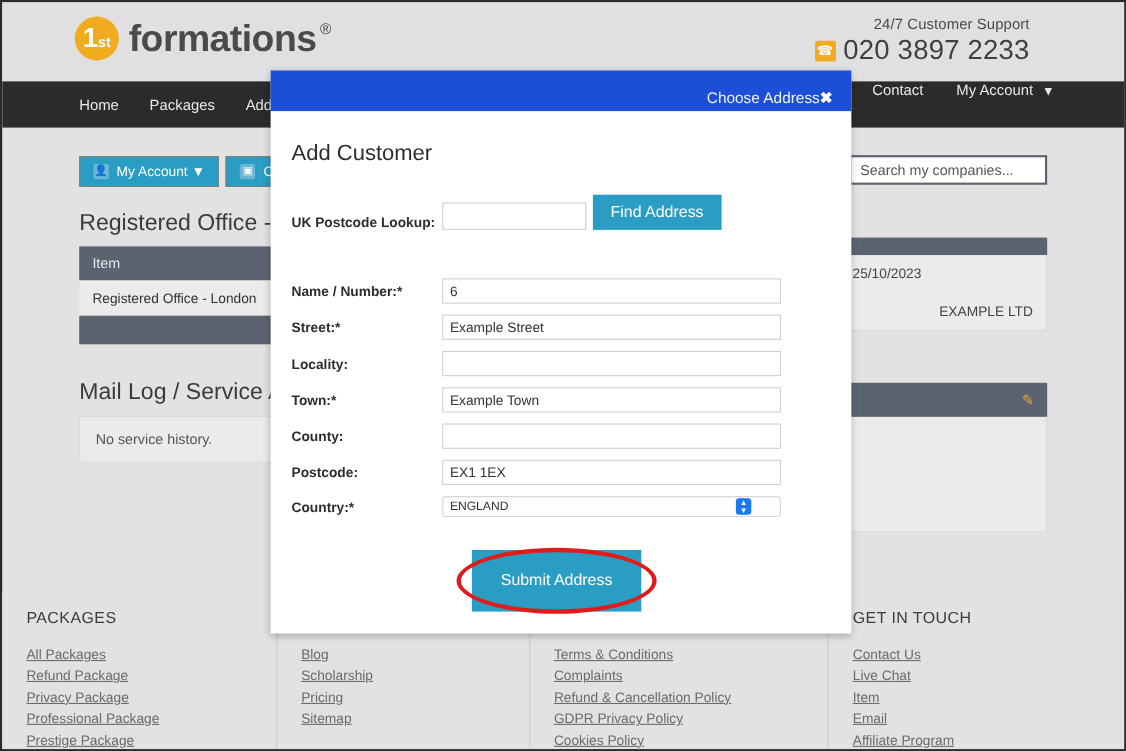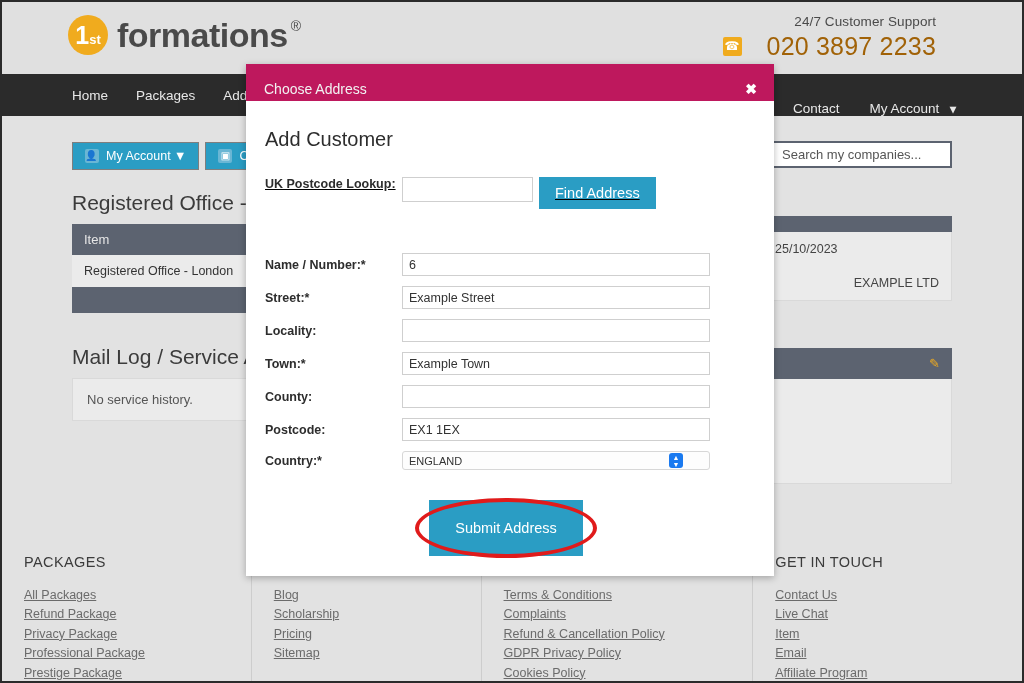--- a/index.html
+++ b/index.html
@@ -45,29 +45,29 @@
   .support {
     position: absolute; right: 86px; top: 12px; text-align: right;
   }
   .support-label { font-size: 13.5px; color: #4a4a4a; letter-spacing: .1px; }
   .support-row { display: flex; align-items: center; justify-content: flex-end; margin-top: 3px; }
   .phone-icon {
     width: 19px; height: 19px; background: #f0ab1e; color: #fff;
     border-radius: 2px; font-size: 12px; line-height: 19px; text-align: center;
     margin-right: 7px;
   }
-  .support-phone { font-size: 25px; color: #a16207; letter-spacing: .2px; margin-left: 18px; }
+  .support-phone { font-size: 25px; color: #404040; letter-spacing: .2px; }
 
   
   .navbar {
     position: absolute; left: 0; top: 72px; right: 0; height: 42px;
     background: #2b2b2b;
   }
   .nav-left { position: absolute; left: 70px; top: 0; display: flex; height: 42px; align-items: center; }
-  .nav-right { position: absolute; right: 66px; top: 0; display: flex; height: 42px; align-items: flex-end; }
+  .nav-right { position: absolute; right: 66px; top: 0; display: flex; height: 42px; align-items: flex-start; }
   .nav-item {
     color: #e8e8e8; font-size: 13.5px; margin-right: 28px; white-space: nowrap;
   }
   .nav-right .nav-item { margin-right: 0; margin-left: 30px; }
   .caret-down { display: inline-block; margin-left: 7px; font-size: 12px; font-weight: bold; }
 
   
   .page { position: absolute; left: 0; top: 114px; right: 0; bottom: 0; }
 
   .acct-row { position: absolute; left: 70px; top: 26px; display: flex; }
@@ -145,30 +145,30 @@
   .flink { font-size: 12.5px; color: #6b6b6b; line-height: 19.4px; white-space: nowrap; text-decoration: underline; }
 
   
   .modal-shadow {
     position: absolute; left: 244px; top: 62px;
     width: 528px; height: 512px;
     background: #ffffff;
     box-shadow: 0 2px 7px rgba(0,0,0,.28);
   }
   .modal-header {
-    height: 37px; background: #be185d;
-    display: flex; align-items: center; justify-content: space-between;
+    height: 37px; background: #1d4ed8;
+    display: flex; align-items: center; justify-content: flex-end;
     padding: 12px 17px 0 18px;
   }
   .modal-title { color: #f2f2f2; font-size: 14px; }
   .modal-close { color: #ffffff; font-size: 14px; font-weight: bold; line-height: 1; }
   .modal-body { padding: 27px 27px 0 19px; }
   .modal-h2 { font-size: 20px; color: #2d2d2d; margin: 0 0 26px 0; }
 
-  .lookup-row { display: flex; align-items: flex-start; margin-bottom: 44px; text-decoration: underline; }
+  .lookup-row { display: flex; align-items: flex-end; margin-bottom: 44px; }
   .lookup-label {
     width: 137px; font-size: 12.5px; font-weight: bold; color: #2d2d2d;
   }
   .lookup-input {
     width: 131px; height: 25px; border: 1px solid #cfcfcf;
     background: #fff; margin-right: 6px;
   }
   .find-btn {
     background: #2a9dc4; color: #ffffff; font-size: 14.5px;
     padding: 8px 16px; border: none; cursor: pointer;

